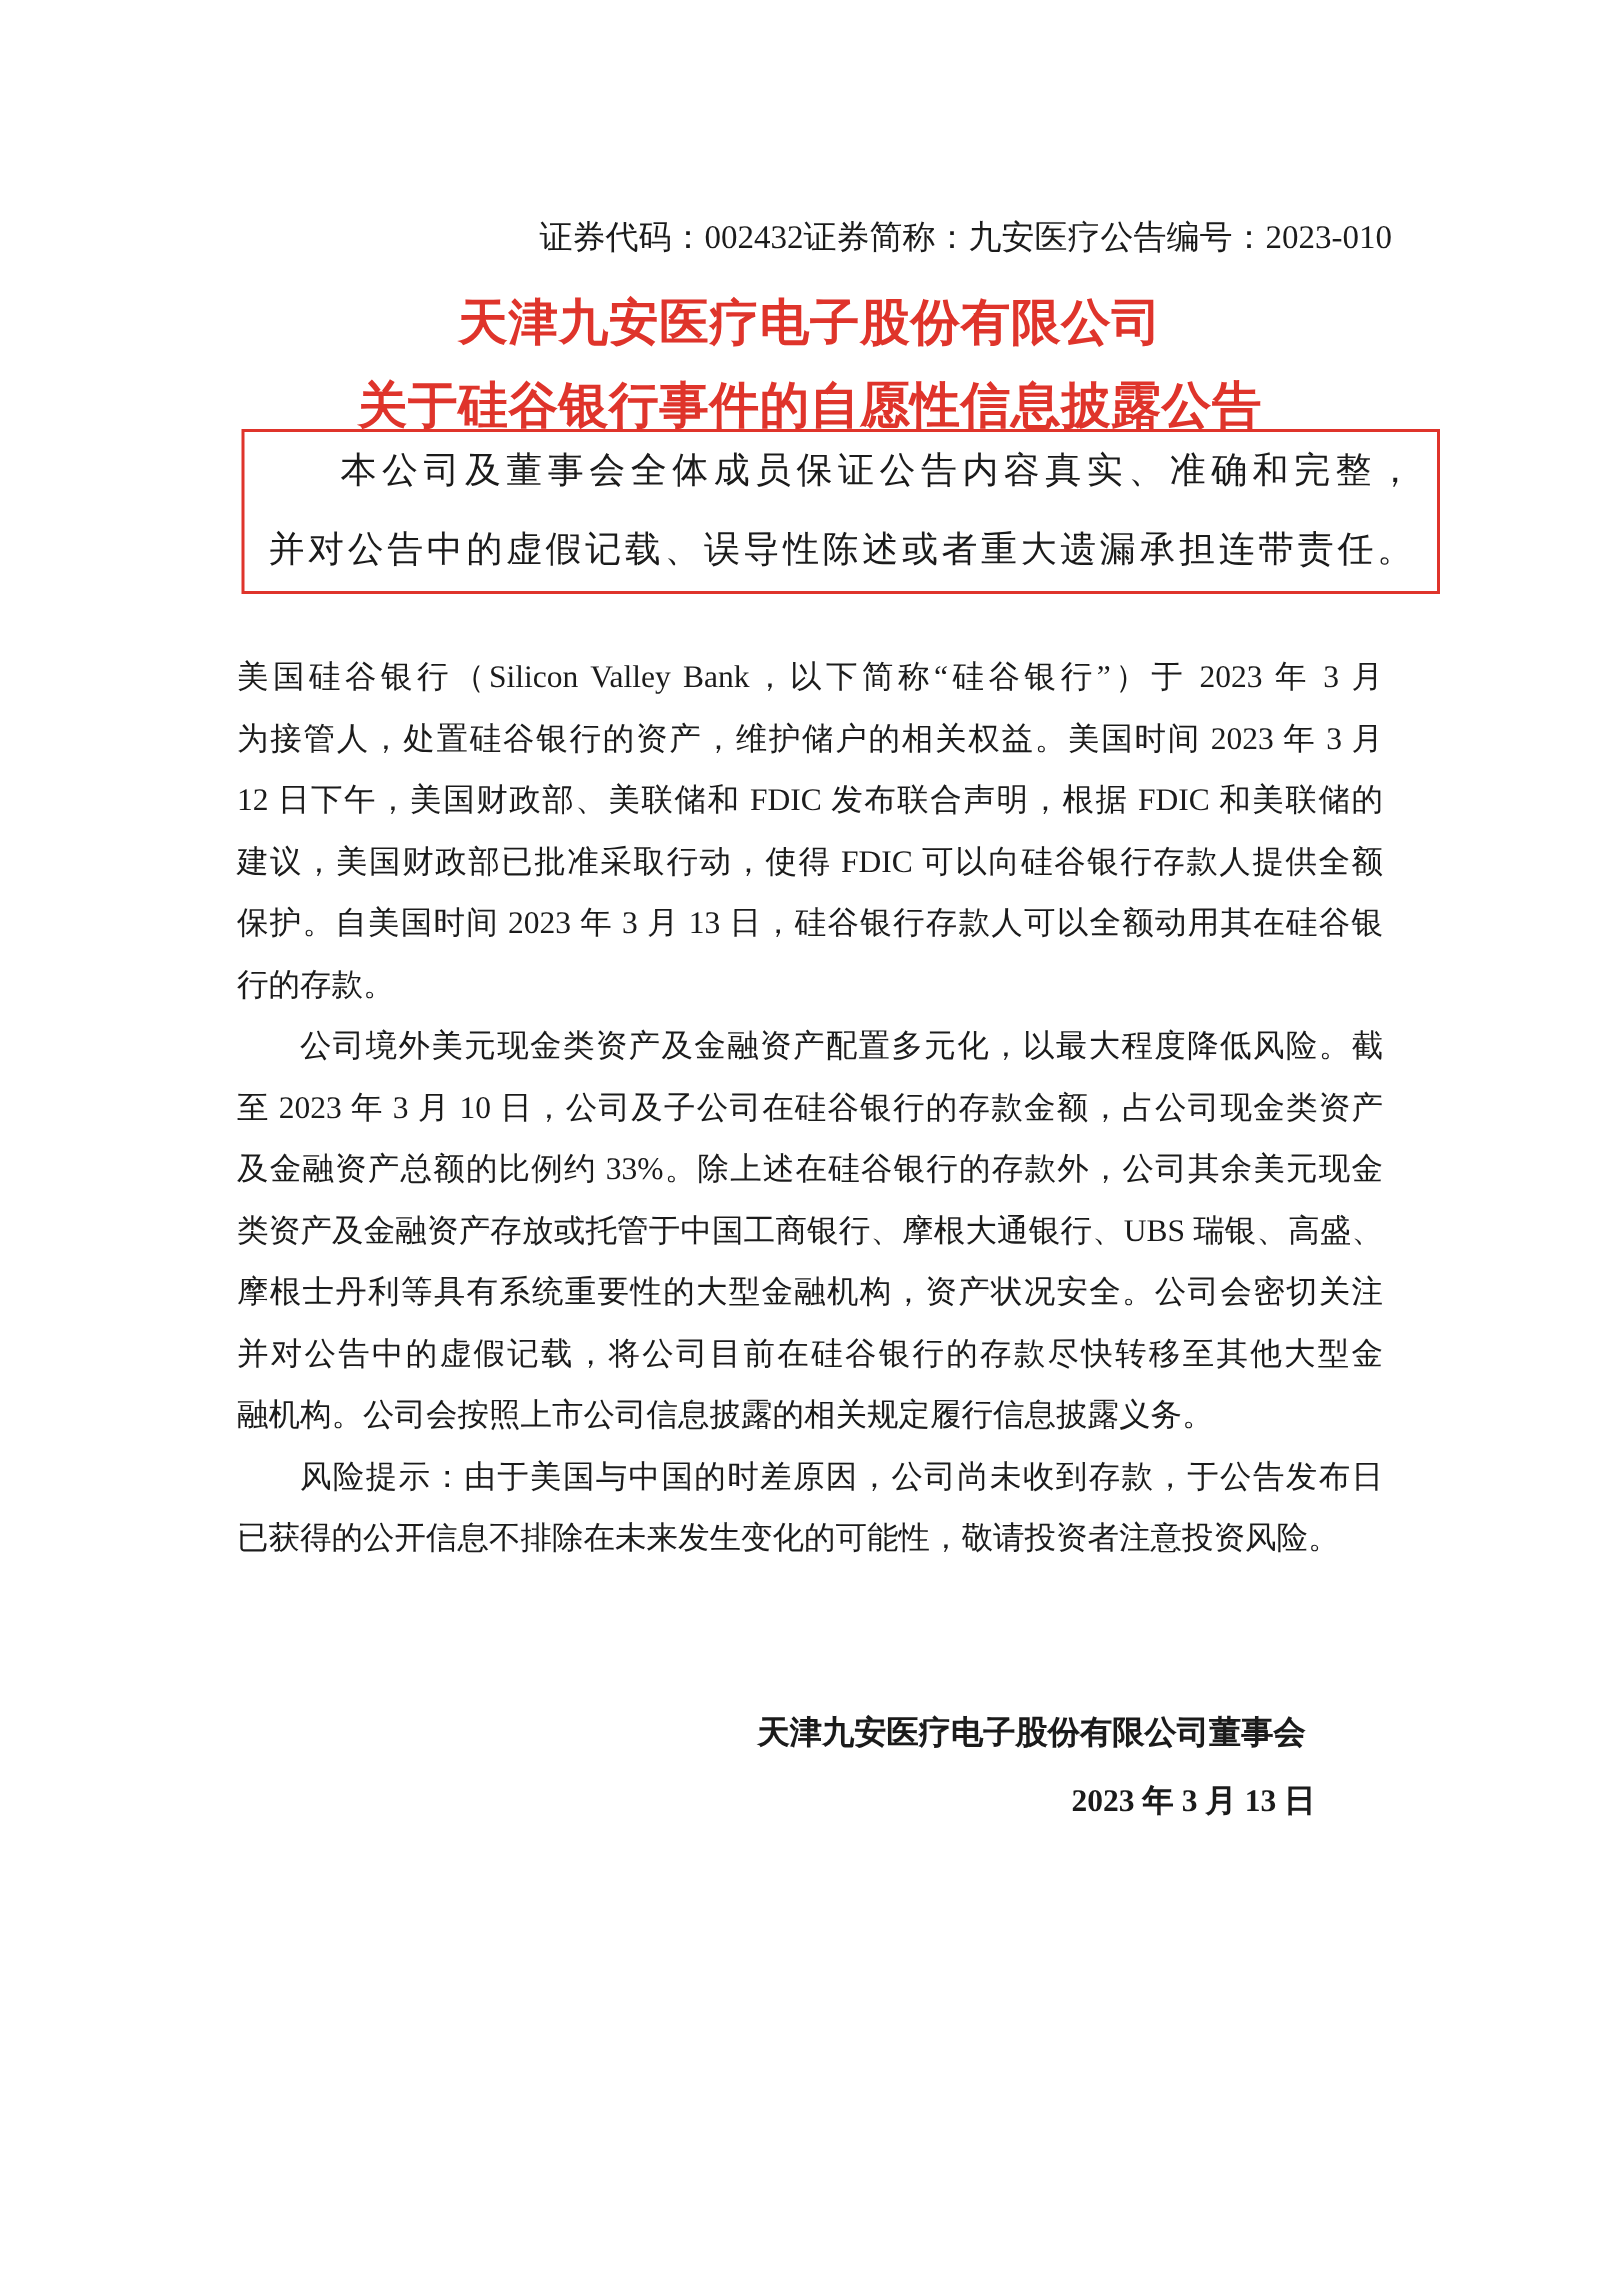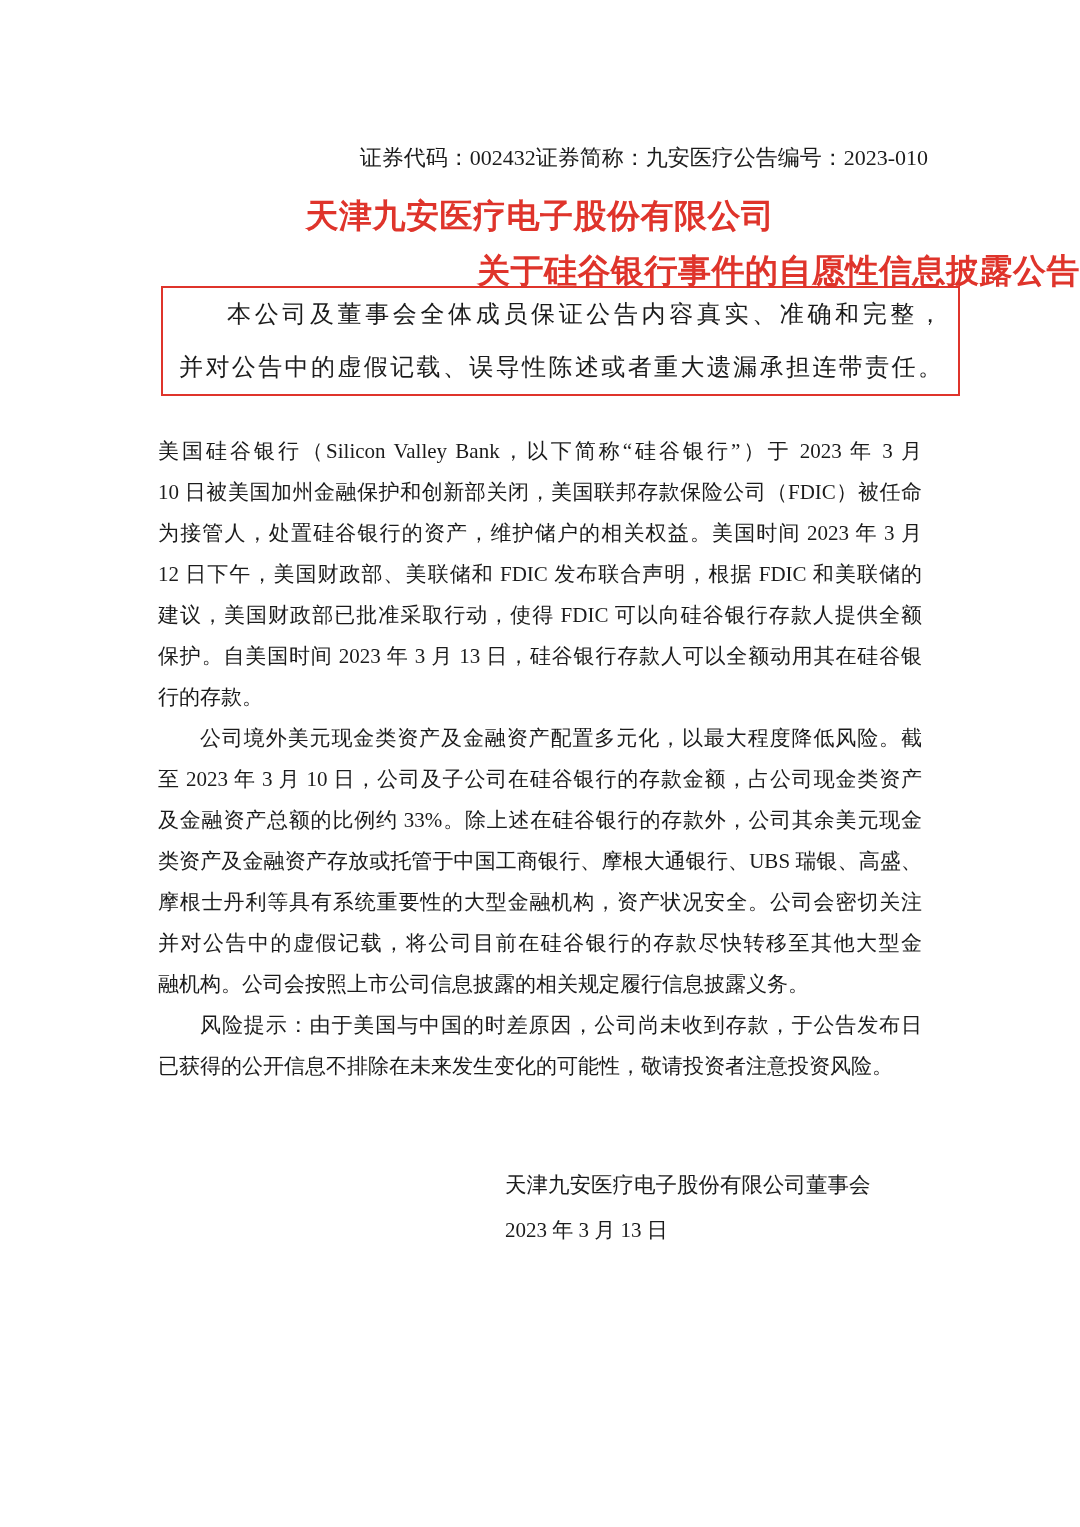--- a/index.html
+++ b/index.html
@@ -37,21 +37,21 @@
     width: 1080px;
     text-align: center;
     color: var(--accent);
     font-weight: bold;
     font-size: 33px;
     line-height: 40px;
     letter-spacing: 0.5px;
     white-space: nowrap;
   }
   .title-company { top: 196px; }
-  .title-announcement { top: 251px; text-align: right; }
+  .title-announcement { top: 251px; }
   .notice-box {
     position: absolute;
     left: 161px;
     top: 286px;
     width: 763px;
     border: 2px solid var(--accent);
     padding: 0 16px;
     box-sizing: content-box;
   }
   .box-line {
@@ -78,33 +78,34 @@
     text-align: justify;
     text-align-last: justify;
     white-space: nowrap;
     overflow: visible;
   }
   .line.first { text-indent: 2em; }
   .line.last { text-align-last: left; }
   .signature-block {
     position: absolute;
     left: 505px;
-    top: 1170px;
+    top: 1140px;
     width: 372px;
+    font-weight: bold;
   }
   .sig-company {
     font-size: 21.5px;
     line-height: 30px;
     white-space: nowrap;
   }
   .sig-date {
     margin-top: 16px;
     font-size: 21px;
     line-height: 28px;
-    text-align: left;
+    text-align: right;
     white-space: nowrap;
   }
 </style>
 </head>
 <body>
 
 <div class="page">
 
   <div class="doc-header">
     <span>证券代码：002432</span>
@@ -116,21 +117,20 @@
   <div class="title-line title-announcement">关于硅谷银行事件的自愿性信息披露公告</div>
 
   <div class="notice-box">
     <div class="box-line first">本公司及董事会全体成员保证公告内容真实、准确和完整，</div>
     <div class="box-line">并对公告中的虚假记载、误导性陈述或者重大遗漏承担连带责任。</div>
   </div>
 
   <div class="body-text">
       <div class="para">
         <div class="line">美国硅谷银行（Silicon Valley Bank，以下简称“硅谷银行”）于 2023 年 3 月</div>
-        <div class="line">10 日被美国加州金融保护和创新部关闭，美国联邦存款保险公司（FDIC）被任命</div>
         <div class="line">为接管人，处置硅谷银行的资产，维护储户的相关权益。美国时间 2023 年 3 月</div>
         <div class="line">12 日下午，美国财政部、美联储和 FDIC 发布联合声明，根据 FDIC 和美联储的</div>
         <div class="line">建议，美国财政部已批准采取行动，使得 FDIC 可以向硅谷银行存款人提供全额</div>
         <div class="line">保护。自美国时间 2023 年 3 月 13 日，硅谷银行存款人可以全额动用其在硅谷银</div>
         <div class="line last">行的存款。</div>
       </div>
       <div class="para">
         <div class="line first">公司境外美元现金类资产及金融资产配置多元化，以最大程度降低风险。截</div>
         <div class="line">至 2023 年 3 月 10 日，公司及子公司在硅谷银行的存款金额，占公司现金类资产</div>
         <div class="line">及金融资产总额的比例约 33%。除上述在硅谷银行的存款外，公司其余美元现金</div>

